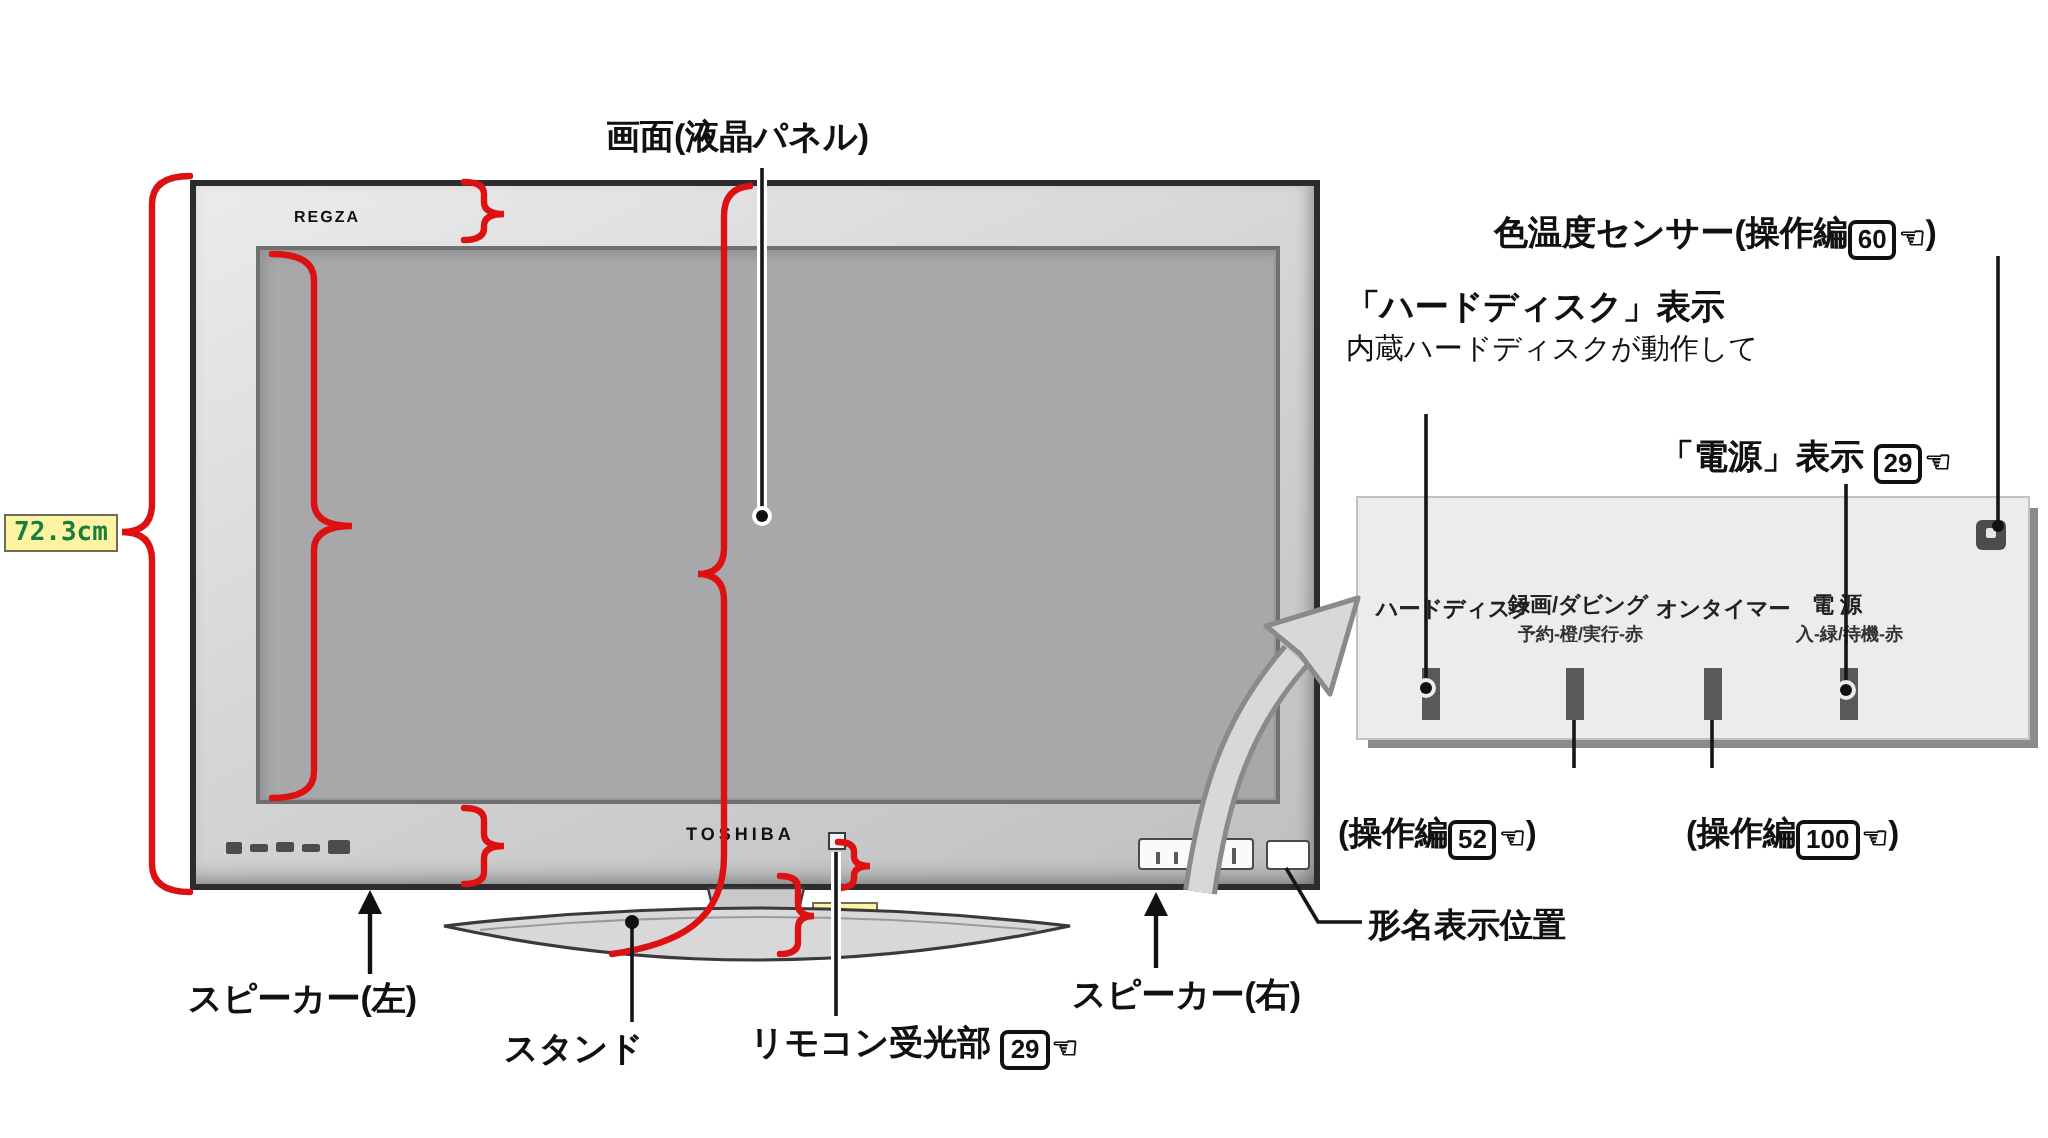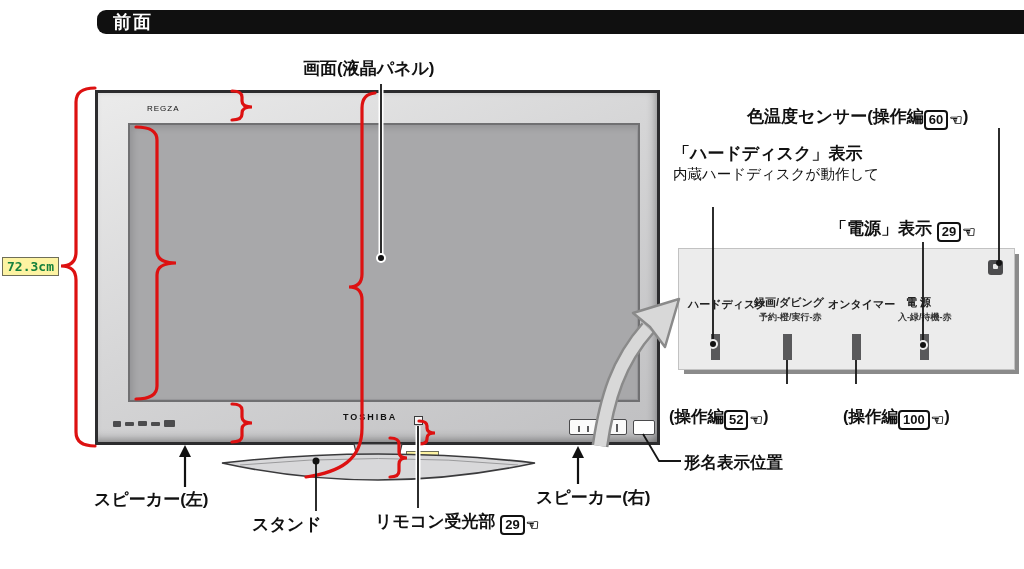--- a/index.html
+++ b/index.html
@@ -8,21 +8,21 @@
   .abs{position:absolute;}
   
   .hdr{left:97px;top:10px;width:927px;height:24px;background:#101010;border-radius:9px 0 0 9px;
        color:#fff;font-weight:bold;font-size:18px;line-height:24px;padding-left:16px;box-sizing:border-box;letter-spacing:2px;}
   
   .tv{left:95px;top:90px;width:565px;height:355px;border:3px solid #2c2c2e;box-sizing:border-box;
       background:linear-gradient(155deg,#ebebeb 0%,#d6d6d7 45%,#bfbfc1 100%);
       box-shadow:inset -6px 0 8px -4px rgba(0,0,0,.28), inset 0 -9px 10px -6px rgba(0,0,0,.32);}
   .screen{left:128px;top:123px;width:512px;height:279px;background:#a8a8aa;border:2px solid #707072;box-sizing:border-box;
       box-shadow:inset 0 0 0 1px #97979a, inset 3px 3px 6px rgba(0,0,0,.12);}
-  .regza{left:126px;top:104px;font-size:8px;font-weight:normal;color:#3c3c3e;letter-spacing:1px;padding-left:21px;}
+  .regza{left:126px;top:104px;font-size:8px;font-weight:bold;color:#3c3c3e;letter-spacing:1px;padding-left:21px;}
   .toshiba{left:343px;top:412px;font-size:9px;font-weight:bold;color:#3a3a3c;letter-spacing:2px;}
   .logos{left:113px;top:420px;display:flex;gap:4px;align-items:center;}
   .logos i{display:block;background:#4c4c4e;border-radius:1px;}
   .strip{left:569px;top:419px;width:58px;height:16px;background:#fafafa;border:1px solid #4a4a4c;border-radius:2px;
       display:flex;align-items:flex-end;justify-content:space-around;padding:2px 4px;box-sizing:border-box;}
   .strip i{display:block;width:2px;height:6px;background:#5a5a5c;}
   .plate{left:633px;top:420px;width:20px;height:13px;background:#fff;border:1px solid #4a4a4c;border-radius:2px;}
   .rsensor{left:414px;top:416px;width:9px;height:9px;background:#f4f4f4;border:1px solid #3a3a3c;box-sizing:border-box;}
   
   .panel{left:678px;top:248px;width:337px;height:122px;background:#ececec;border:1px solid #c2c2c2;box-sizing:border-box;
@@ -46,23 +46,20 @@
        font-family:"DejaVu Sans Mono",monospace;font-weight:bold;font-size:13px;line-height:15px;padding:1px 4px;white-space:nowrap;}
   svg.lines{position:absolute;left:0;top:0;z-index:5;pointer-events:none;}
   .page > .abs{z-index:2;}
   .tvpart{z-index:3 !important;}
 </style>
 </head>
 <body>
 
 <div class="page">
 
-  <div class="abs hdr">
-    <span>前面</span>
-  </div>
 
   <div class="abs tv tvpart"></div>
   <div class="abs screen tvpart"></div>
   <div class="abs regza tvpart t">REGZA</div>
   <div class="abs toshiba tvpart t">TOSHIBA</div>
   <div class="abs logos tvpart">
     <i style="width:8px;height:6px"></i>
       <i style="width:9px;height:4px"></i>
       <i style="width:9px;height:5px"></i>
       <i style="width:9px;height:4px"></i>

